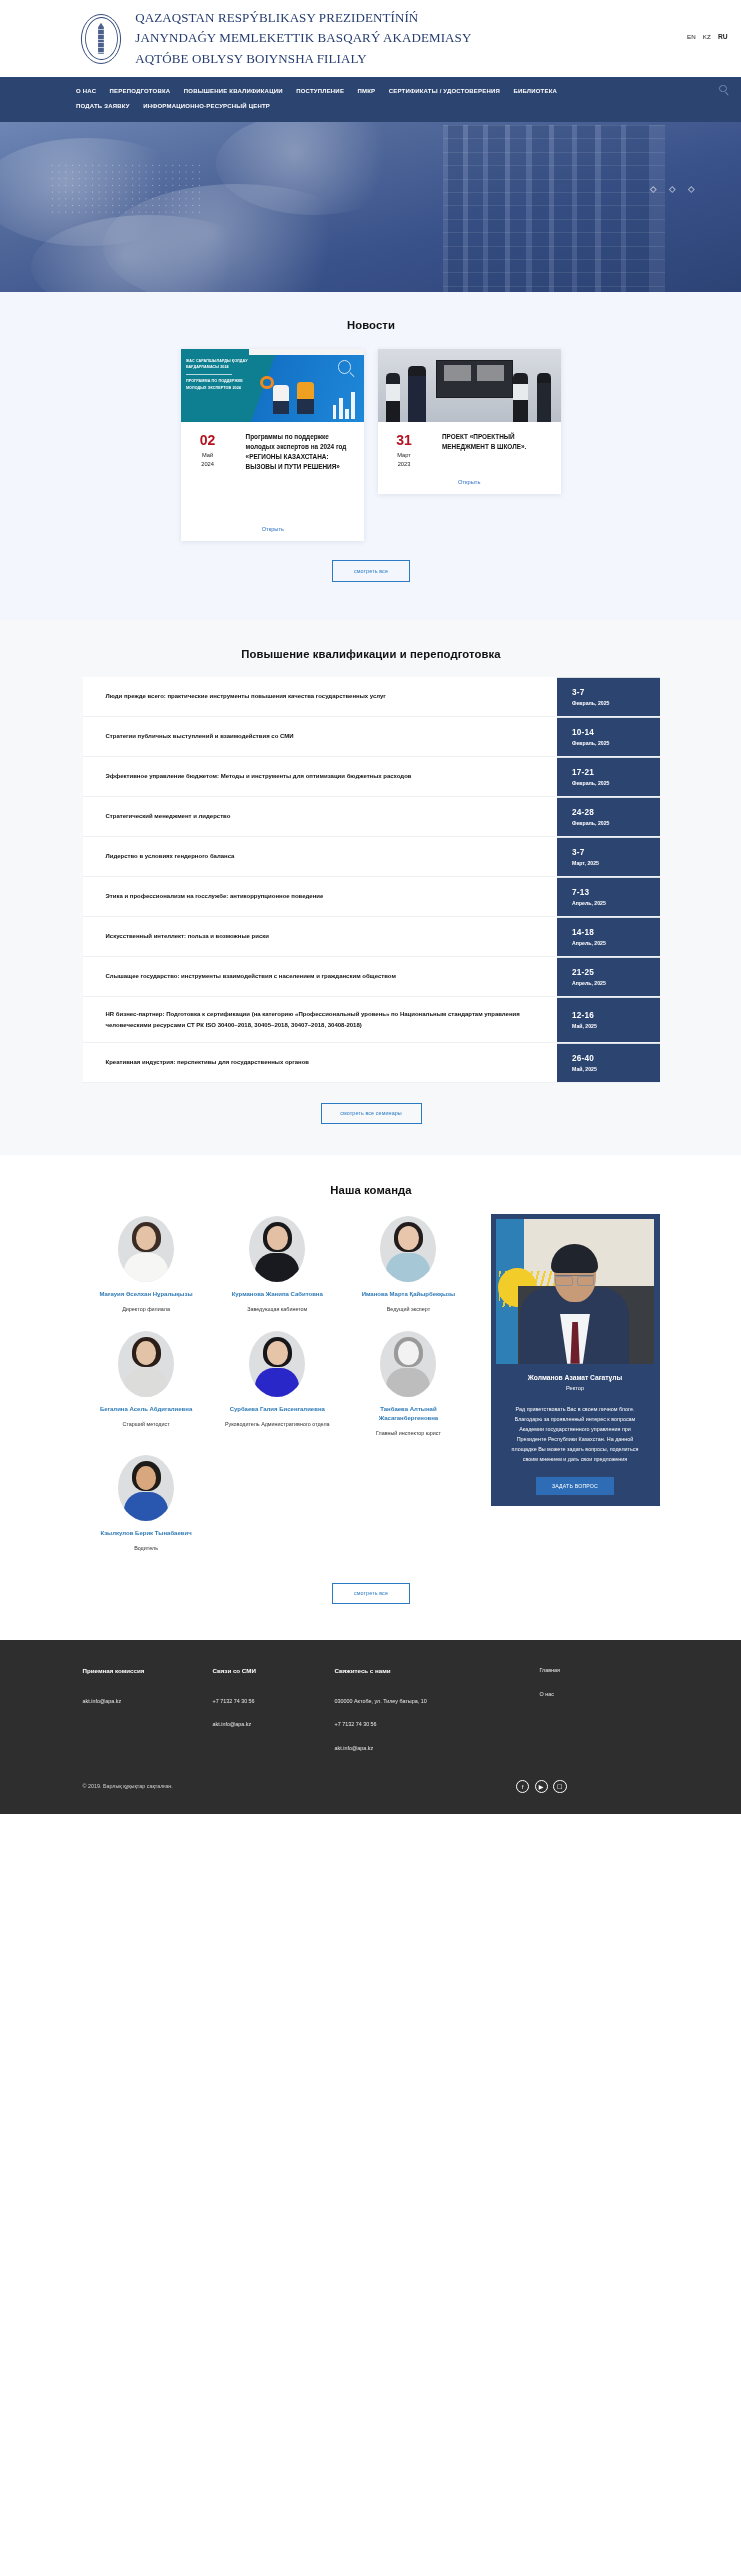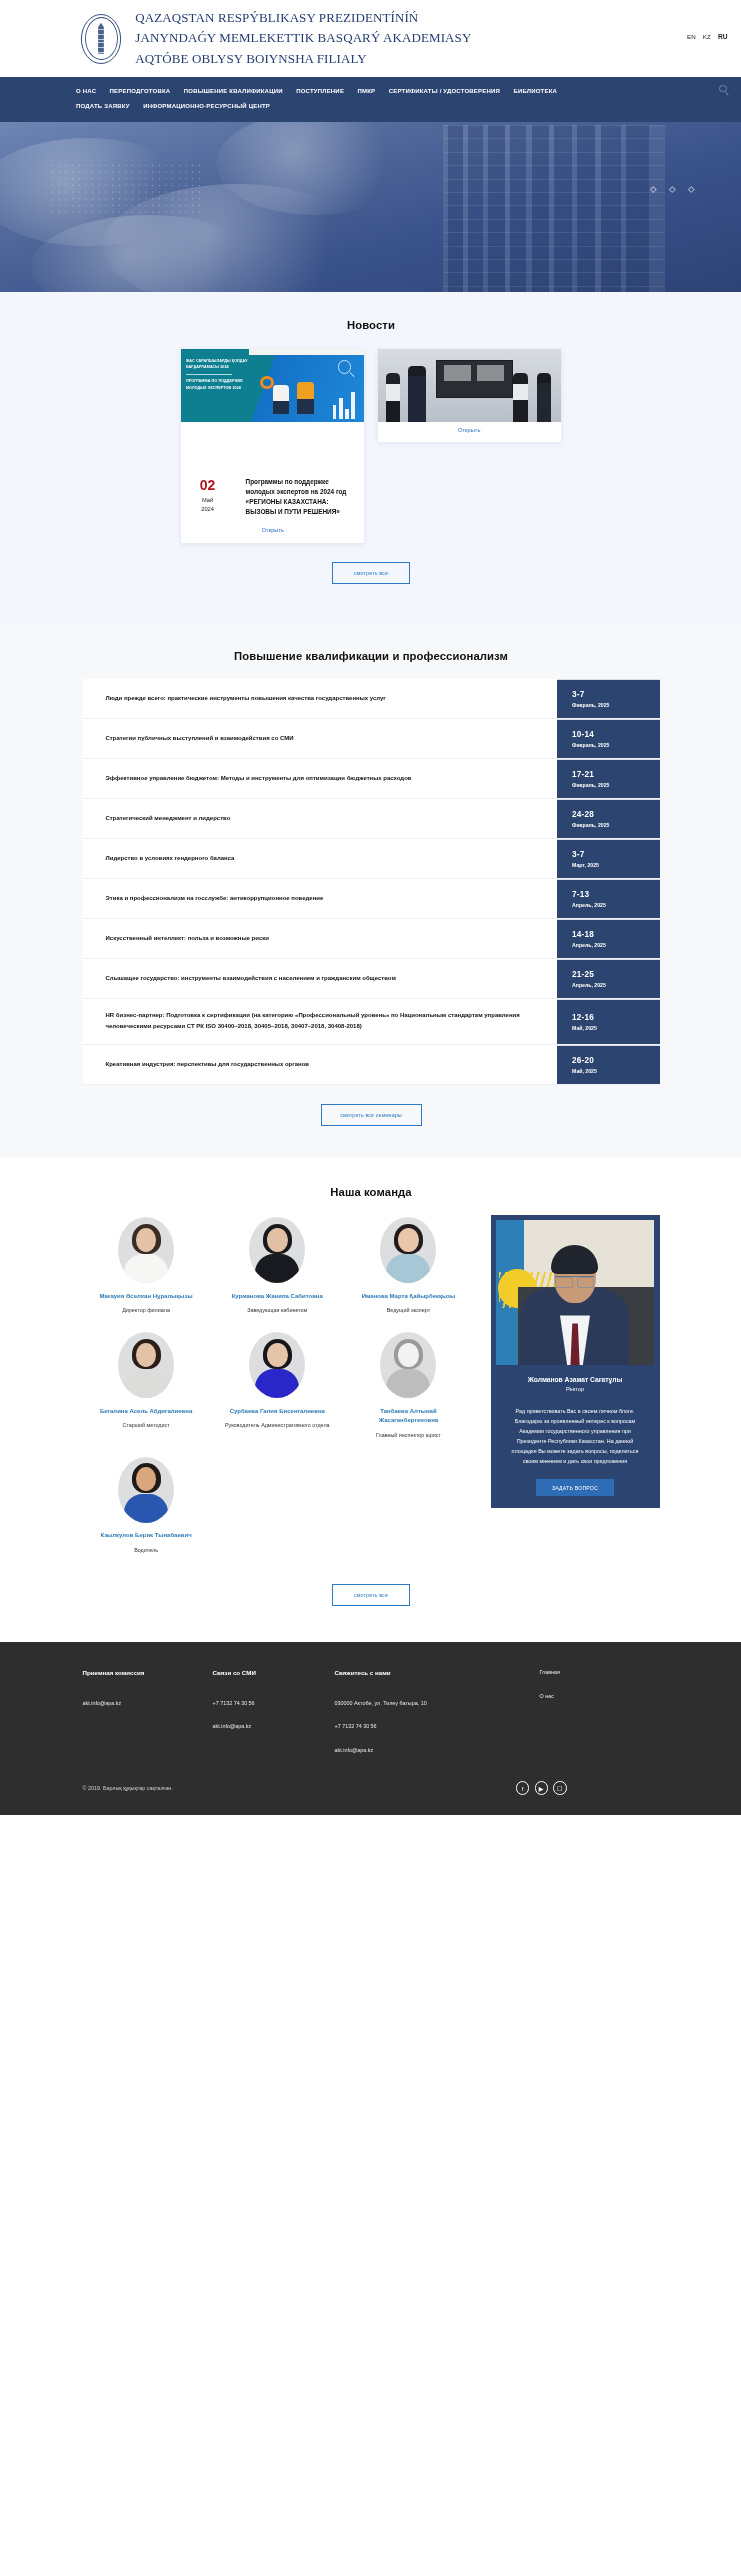--- a/index.html
+++ b/index.html
@@ -179,21 +179,21 @@
   }
   .thumb-c .screen .img1 { left: 7.2px; }
   .thumb-c .screen .img2 { left: 40px; }
   .thumb-c .screen .orange { position: absolute; left: 4.1px; right: 4.1px; top: 2.1px; height: 19.6px; background: #e4912f; z-index: -1; }
   .thumb-c .pers { position: absolute; bottom: 0; width: 14.4px; height: 49px; border-radius: 4.6px 4.6px 0 0; }
   .thumb-c .pr1 { left: 8.2px; background: linear-gradient(#1e2128 22%, #e9ecef 22%, #e9ecef 58%, #191b20 58%); }
   .thumb-c .pr2 { left: 30px; width: 18.5px; height: 56px; background: linear-gradient(#1a1c22 18%, #20263a 18%); }
   .thumb-c .pr3 { right: 33px; background: linear-gradient(#1c1e24 22%, #e8ebee 22%, #e8ebee 56%, #1a1c22 56%); }
   .thumb-c .pr4 { right: 9.3px; background: linear-gradient(#191b20 20%, #22262f 20%); }
 
-  .news-body { padding: 10.3px 11.3px 5.2px; display: flex; gap: 23px; flex: 1; margin-top: 45px; }
+  .news-body { padding: 10.3px 11.3px 5.2px; display: flex; gap: 23px; flex: 1; }
   .news-date { width: 30px; flex: 0 0 30px; text-align: center; padding-top: 1px; }
   .news-date .d { font-size: 14px; font-weight: 800; color: #b31420; line-height: 1; }
   .news-date .m { font-size: 5.7px; color: #222; margin-top: 4.1px; line-height: 1.5; }
   .news-date .y { font-size: 5.7px; color: #222; line-height: 1.5; }
   .news-ttl { font-size: 6.4px; font-weight: 700; line-height: 1.55; color: #111; }
   .news-open {
     text-align: center; padding: 5.2px 0 9.3px; font-size: 5.7px; color: #2a6fc4; text-decoration: none;
   }
   .btn-outline {
     display: block; width: 78px; margin: 19.6px auto 0;
@@ -412,29 +412,37 @@
         <span class="screen">
             <span class="orange"></span>
             <span class="img1"></span>
             <span class="img2"></span>
           </span>
         <span class="pers pr1"></span>
           <span class="pers pr2"></span>
         <span class="pers pr3"></span>
           <span class="pers pr4"></span>
       </div>
+      <div class="news-body">
+        <div class="news-date">
+          <div class="d">31</div>
+          <div class="m">Март</div>
+          <div class="y">2023</div>
+        </div>
+        <div class="news-ttl">ПРОЕКТ «ПРОЕКТНЫЙ МЕНЕДЖМЕНТ В ШКОЛЕ».</div>
+      </div>
       <a class="news-open" href="#">Открыть</a>
     </article>
 
   </div>
   <a class="btn-outline" href="#">смотреть все</a>
 </section>
 
 <section class="courses">
-  <h2 class="section-title">Повышение квалификации и профессионализм</h2>
+  <h2 class="section-title">Повышение квалификации и переподготовка</h2>
   <div class="course-list">
 
     <div class="course-row">
       <div class="course-name">Люди прежде всего: практические инструменты повышения качества государственных услуг</div>
       <div class="course-date">
         <span class="dd">3-7</span>
         <span class="mm">Февраль, 2025</span>
       </div>
     </div>
 
@@ -499,21 +507,21 @@
       <div class="course-date">
         <span class="dd">12-16</span>
         <span class="mm">Май, 2025</span>
       </div>
     </div>
 
 
     <div class="course-row">
       <div class="course-name">Креативная индустрия: перспективы для государственных органов</div>
       <div class="course-date">
-        <span class="dd">26-20</span>
+        <span class="dd">26-40</span>
         <span class="mm">Май, 2025</span>
       </div>
     </div>
 
 
   </div>
   <a class="btn-outline wide" href="#">смотреть все семинары</a>
 </section>
 
 <section class="team">

